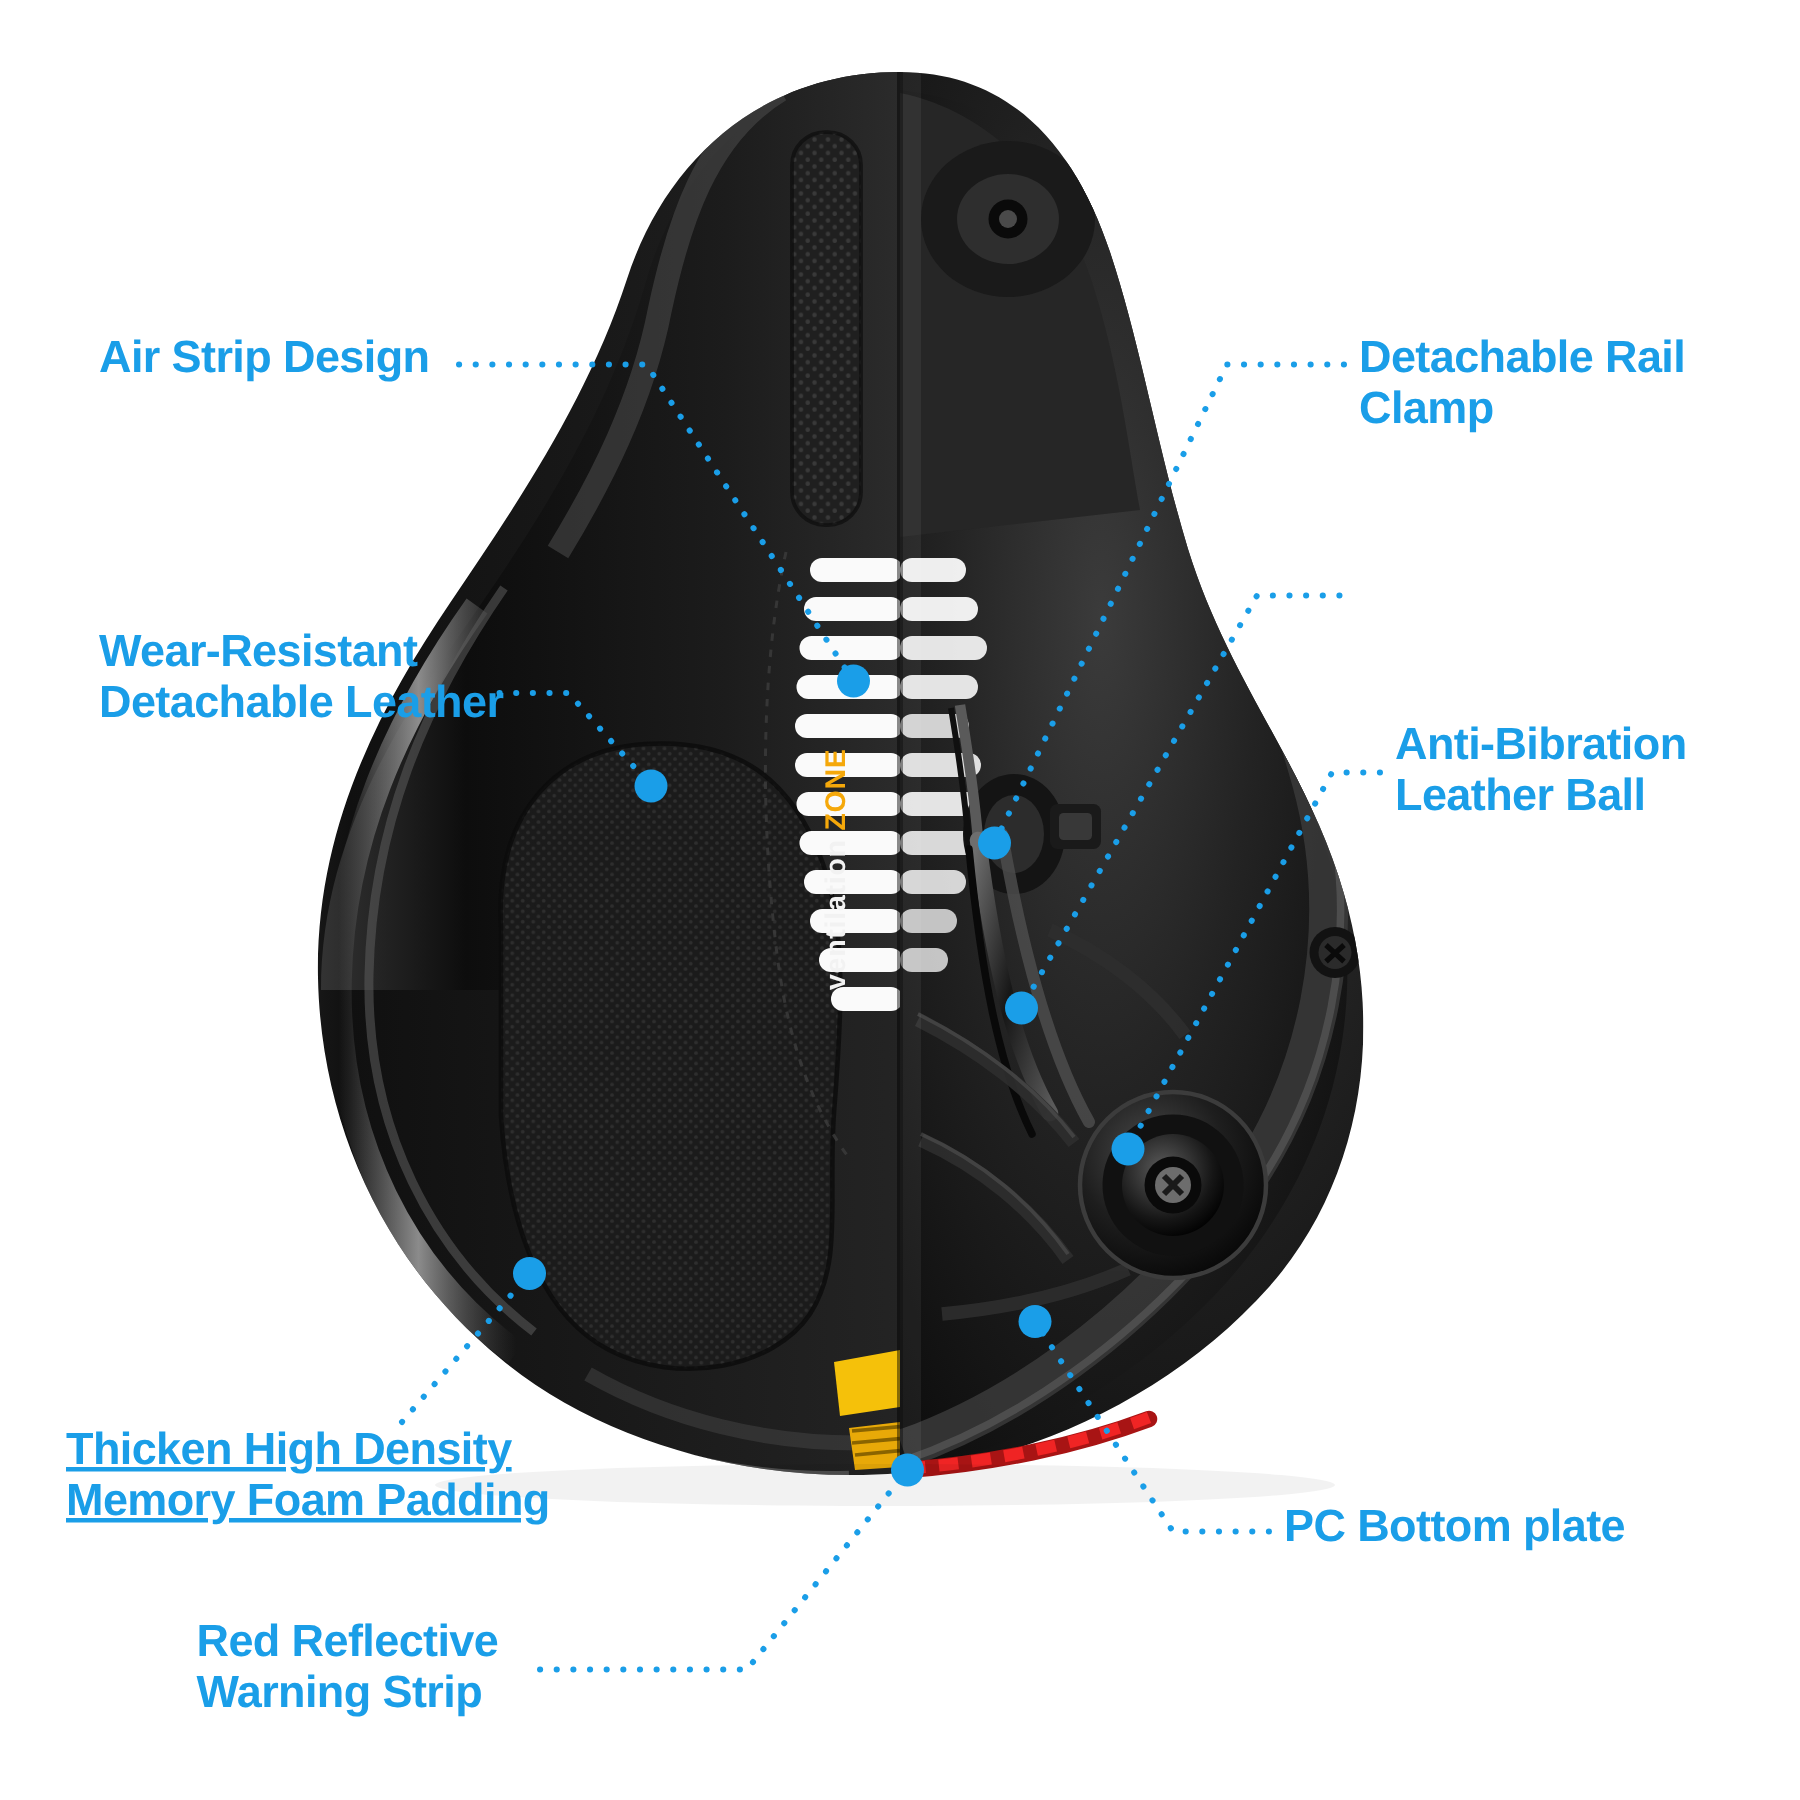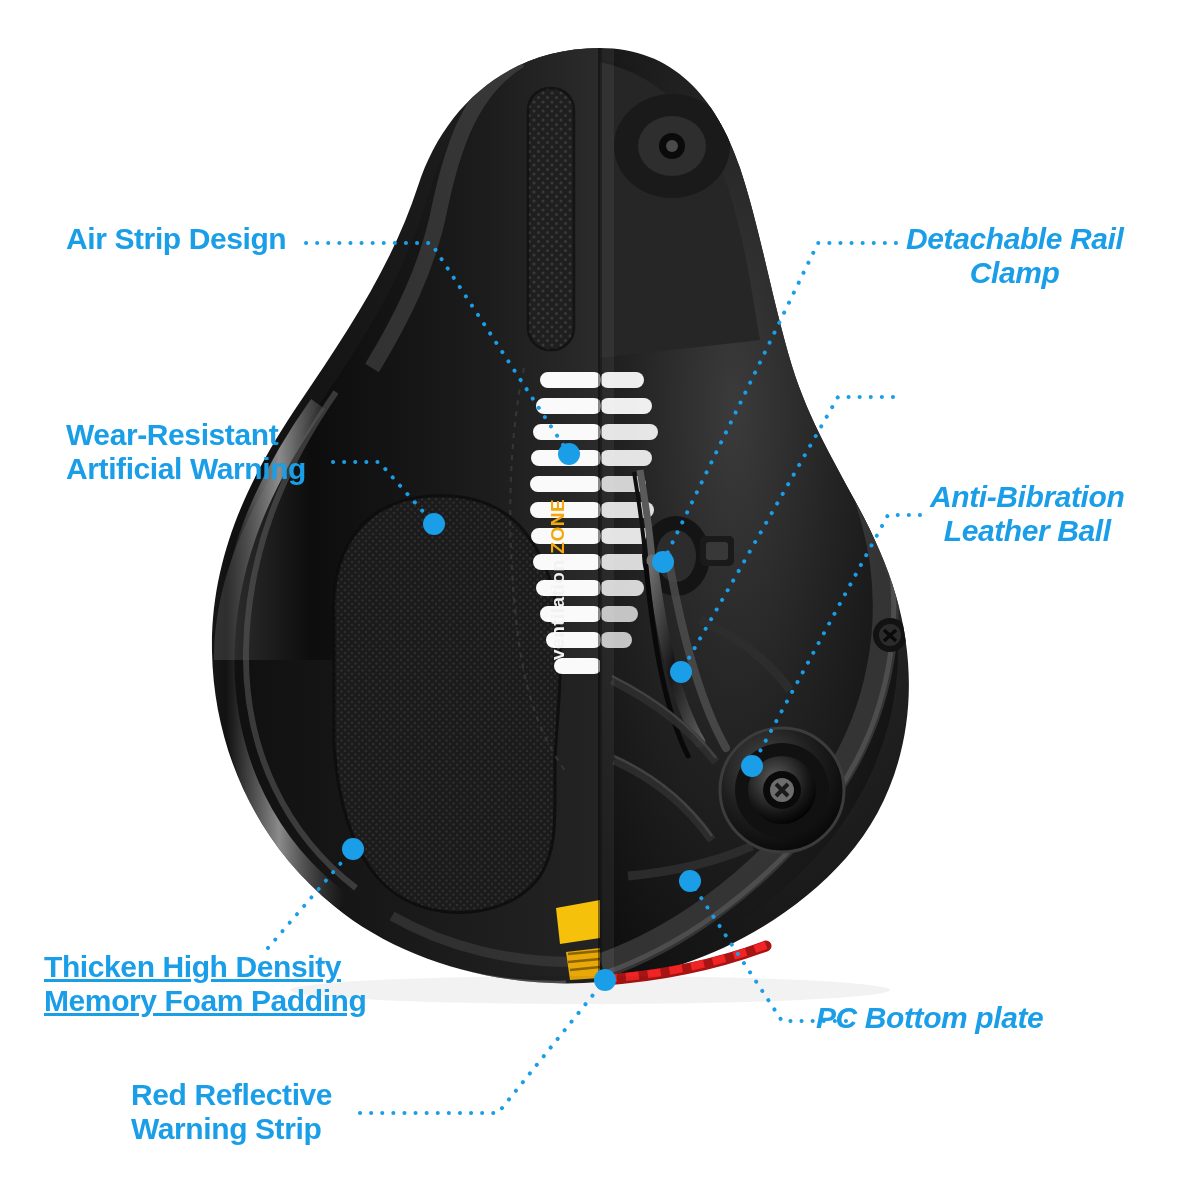--- a/index.html
+++ b/index.html
@@ -19,31 +19,31 @@
   .callout{
     position:absolute;
     color:#1a9ee8;
     font-weight:bold;
     font-size:30px;
     line-height:1.13;
     letter-spacing:-0.4px;
     white-space:pre-line;
     user-select:none;
   }
-  .callout.right{text-align:center;font-style:italic;}
+  .callout.right{text-align:left;}
   .callout.left{text-align:left;}
 
   #label-air-strip      {left:56px;  top:222px;margin-left:10px;}
   #label-leather        {left:66px;  top:418px;}
   #label-foam           {left:44px;  top:950px;text-decoration:underline;}
   #label-reflective     {left:131px; top:1078px;}
   #label-rail-clamp     {left:906px; top:222px;}
   #label-steel-bow      {left:902px; top:347px;}
   #label-rubber-ball    {left:930px; top:480px;}
-  #label-bottom-plate   {left:816px; top:1001px;}
+  #label-bottom-plate   {left:856px; top:1001px;}
 
   
   #leaders{position:absolute;left:0;top:0;width:1200px;height:1200px;pointer-events:none;}
   .leader{
     fill:none;
     stroke:#1a9ee8;
     stroke-width:4;
     stroke-linecap:round;
     stroke-dasharray:0.1 11;
   }
@@ -329,21 +329,21 @@
 
     <path class="leader" d="M920,515 L888,515 L752,766"></path>
     <circle class="leader-dot" cx="752" cy="766" r="11"></circle>
 
     <path class="leader" d="M846,1021 L782,1021 L690,881"></path>
     <circle class="leader-dot" cx="690" cy="881" r="11"></circle>
   </svg>
 
   <div class="callout left" id="label-air-strip">Air Strip Design</div>
   <div class="callout left" id="label-leather">Wear-Resistant
-Artificial Warning</div>
+Detachable Leather</div>
   <div class="callout left" id="label-foam">Thicken High Density
 Memory Foam Padding</div>
   <div class="callout left" id="label-reflective">Red Reflective
 Warning Strip</div>
   <div class="callout right" id="label-rail-clamp">Detachable Rail
 Clamp</div>
   <div class="callout right" id="label-rubber-ball">Anti-Bibration
 Leather Ball</div>
   <div class="callout right" id="label-bottom-plate">PC Bottom plate</div>
 

